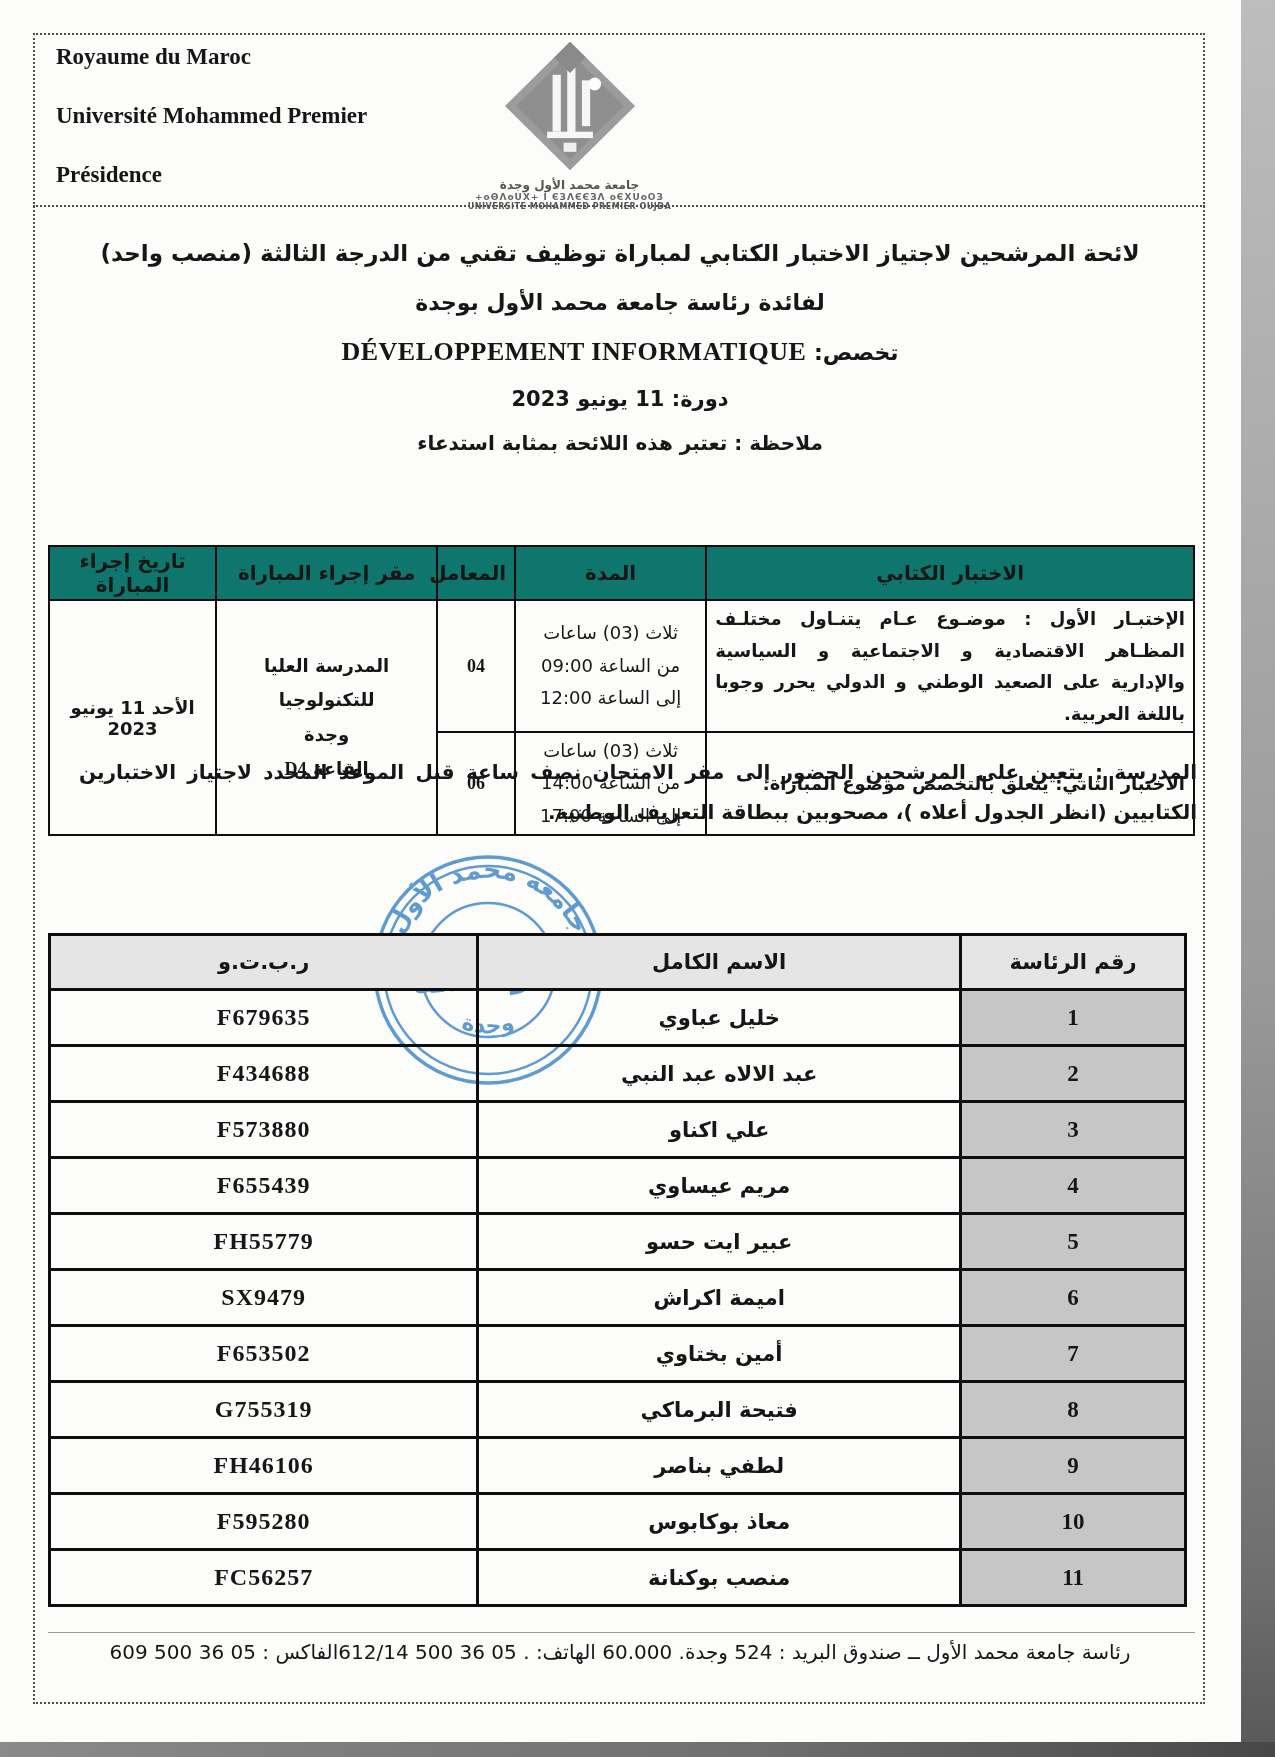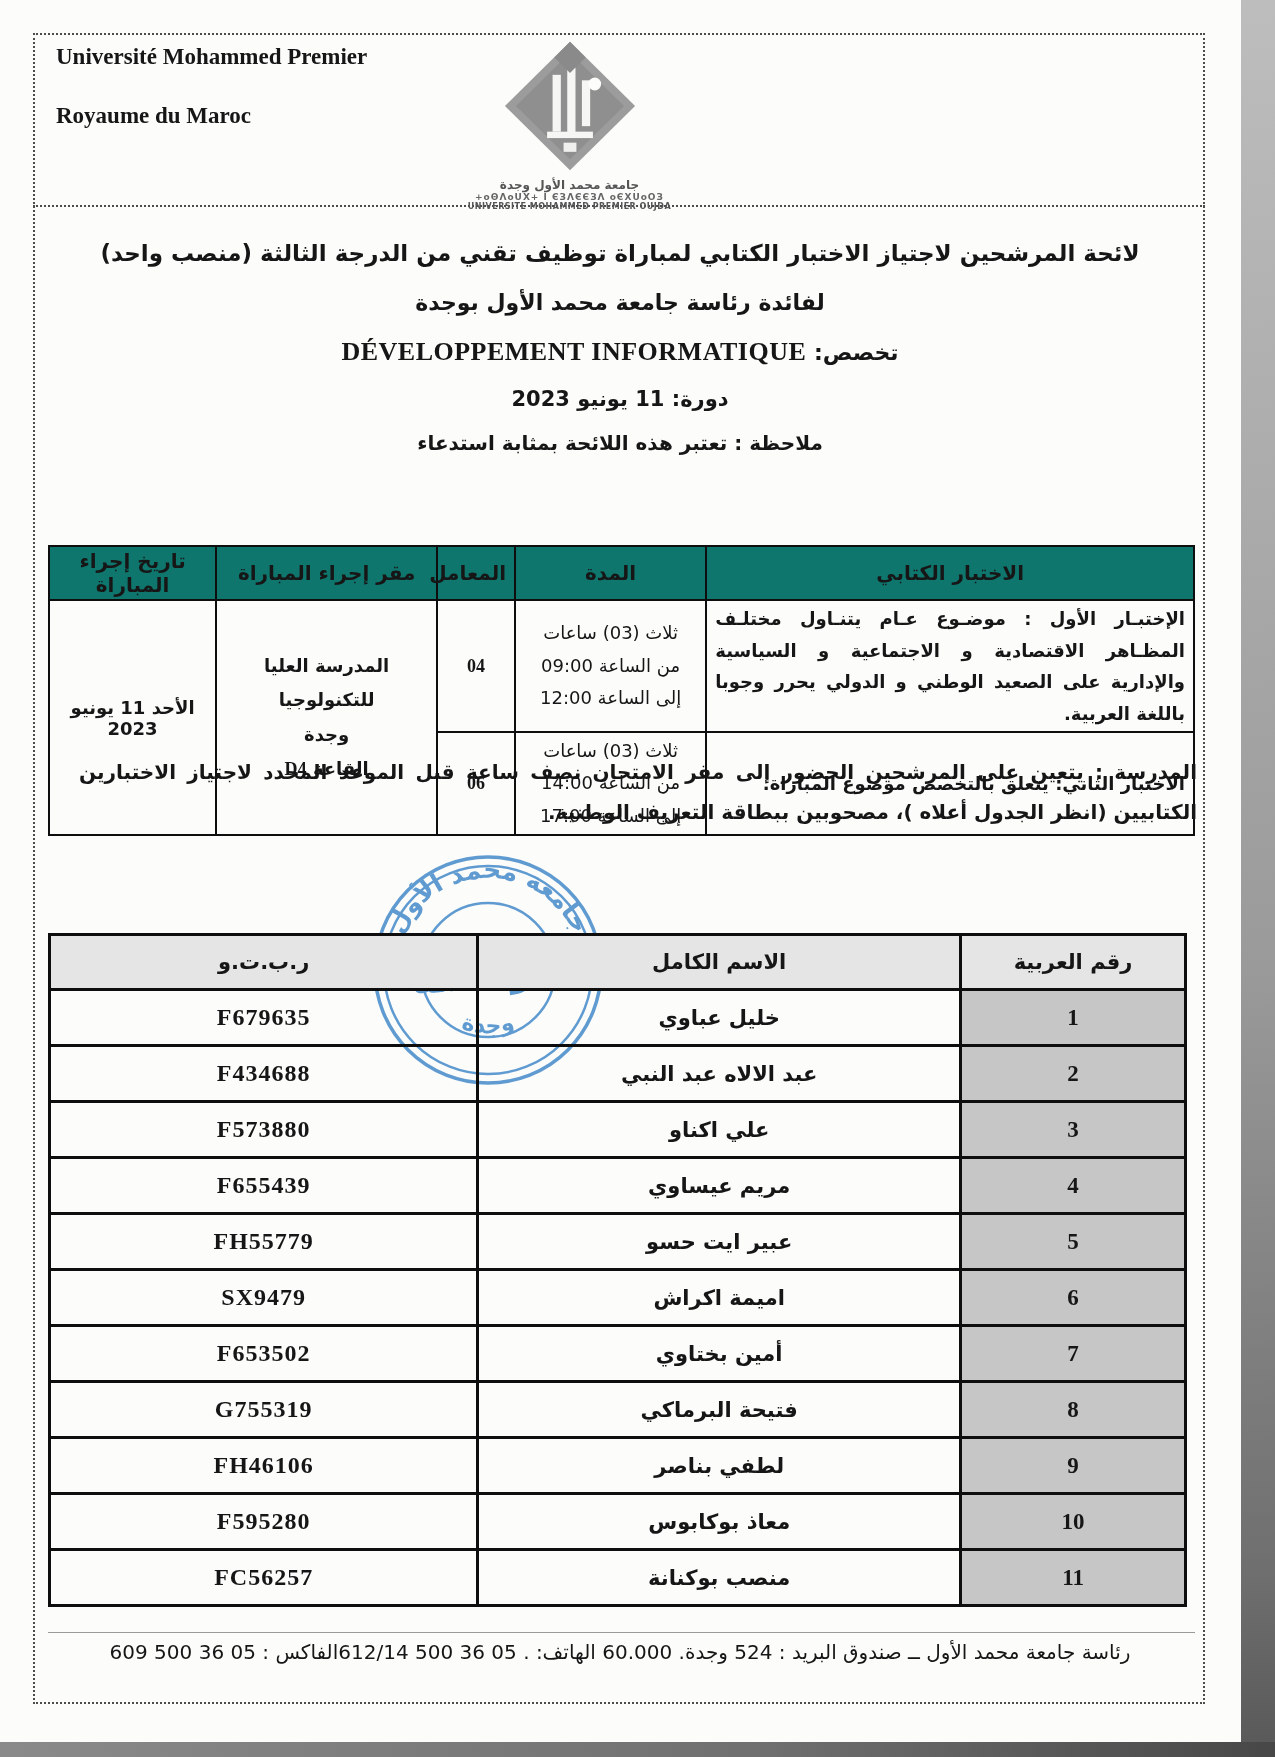--- a/index.html
+++ b/index.html
@@ -73,22 +73,23 @@
                background:linear-gradient(90deg,#8a8a8a 0%,#6f6f6f 60%,#474747 100%);}
 </style>
 </head>
 <body>
 
 <div class="page">
   <div class="frame"></div>
   <div class="hdr-divider"></div>
 
   <div class="hdr-left">
+    <div>Royaume du Maroc</div>
     <div>Université Mohammed Premier</div>
-    <div>Royaume du Maroc</div>
+    <div>Présidence</div>
   </div>
 
   <div class="logo-wrap">
     <svg width="138" height="132" viewBox="0 0 150 144">
       <polygon points="75,2 146,72 75,142 4,72" fill="#9c9c9c"></polygon>
       <polygon points="75,14 134,72 75,130 16,72" fill="#8f8f8f"></polygon>
       <rect x="56" y="38" width="9" height="62" fill="#f6f6f4"></rect>
       <rect x="72" y="30" width="9" height="76" fill="#f6f6f4"></rect>
       <rect x="88" y="44" width="9" height="50" fill="#f6f6f4"></rect>
       <circle cx="102" cy="48" r="7" fill="#fdfdfb"></circle>
@@ -188,21 +189,21 @@
   </div>
 
   <table class="cand-table">
     <colgroup>
         <col style="width:19.8%">
         <col style="width:42.5%">
         <col style="width:37.7%">
       </colgroup>
     <tbody>
         <tr>
-      <th>رقم العربية</th>
+      <th>رقم الرئاسة</th>
       <th>الاسم الكامل</th>
       <th>ر.ب.ت.و</th>
     </tr>
     <tr>
       <td class="num-cell">1</td>
       <td class="name-cell">خليل عباوي</td>
       <td class="id-cell">F679635</td>
     </tr>
     <tr>
       <td class="num-cell">2</td>

